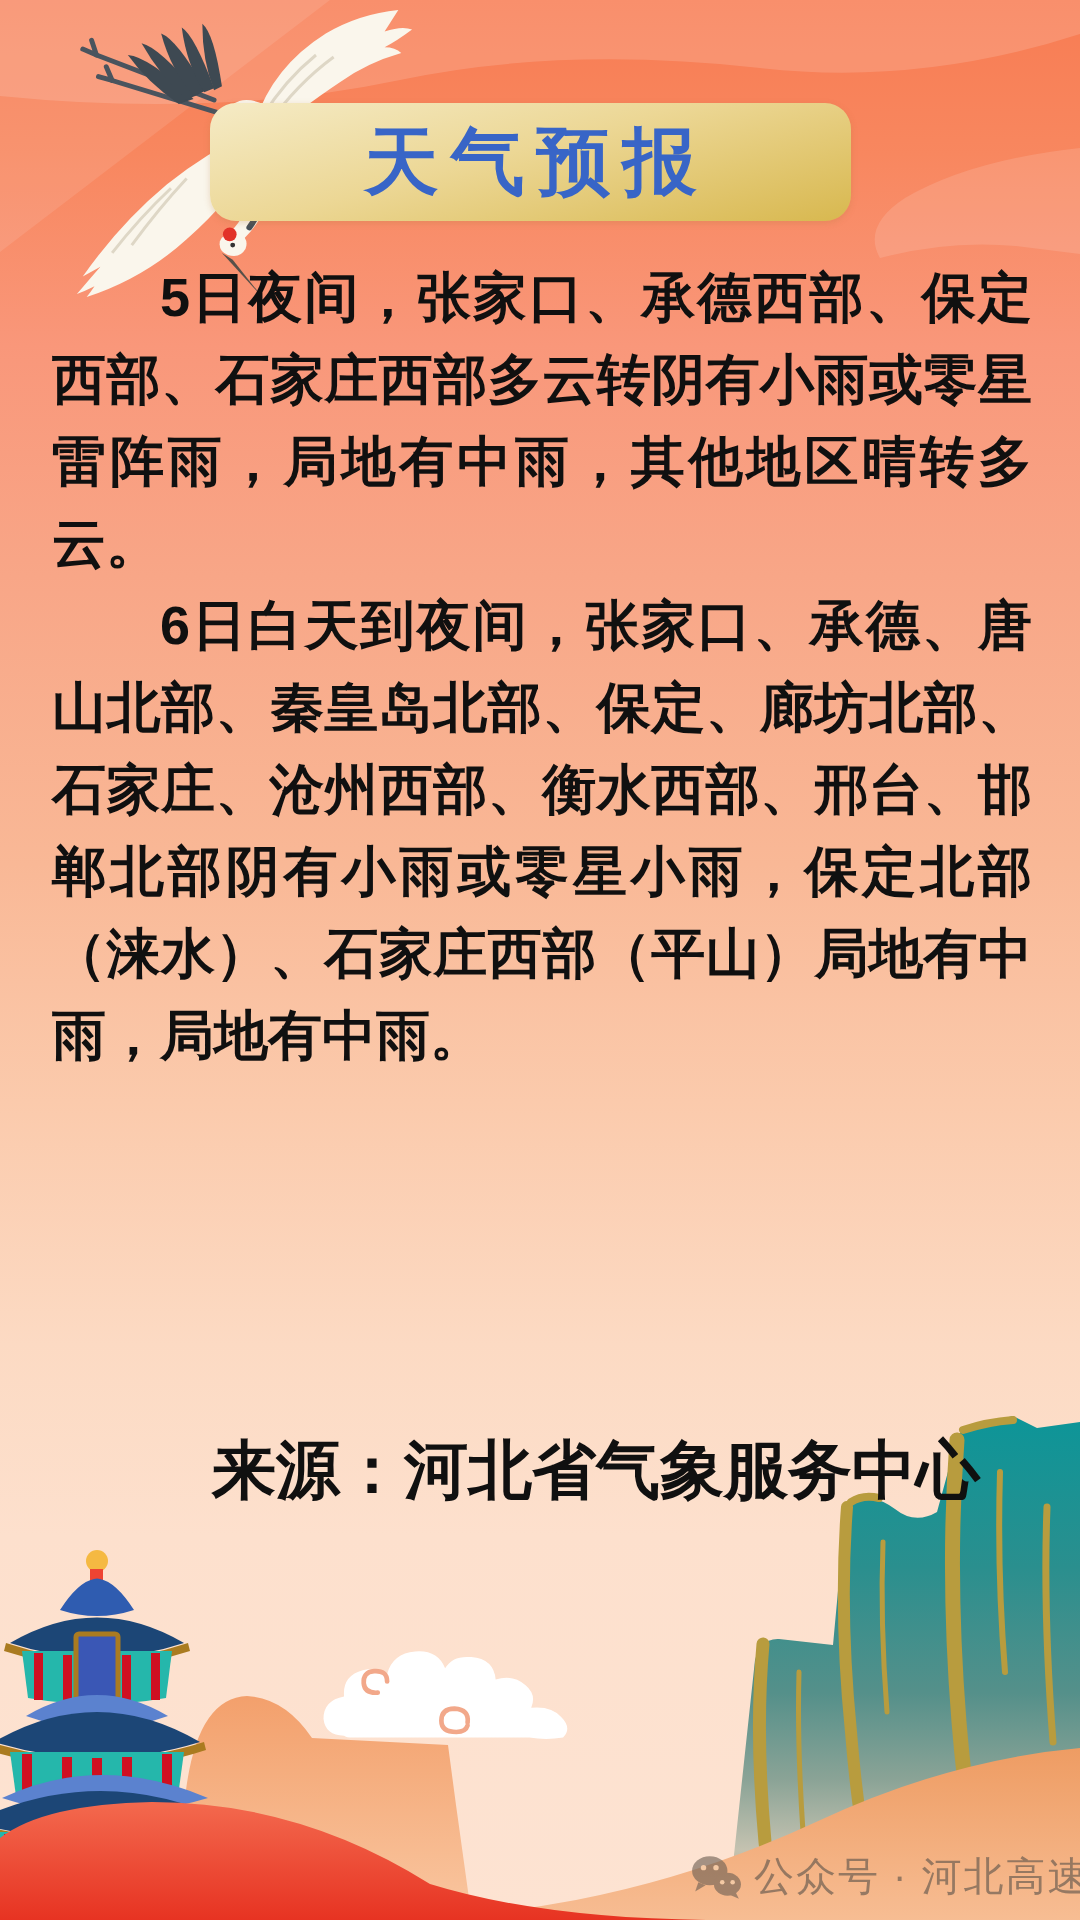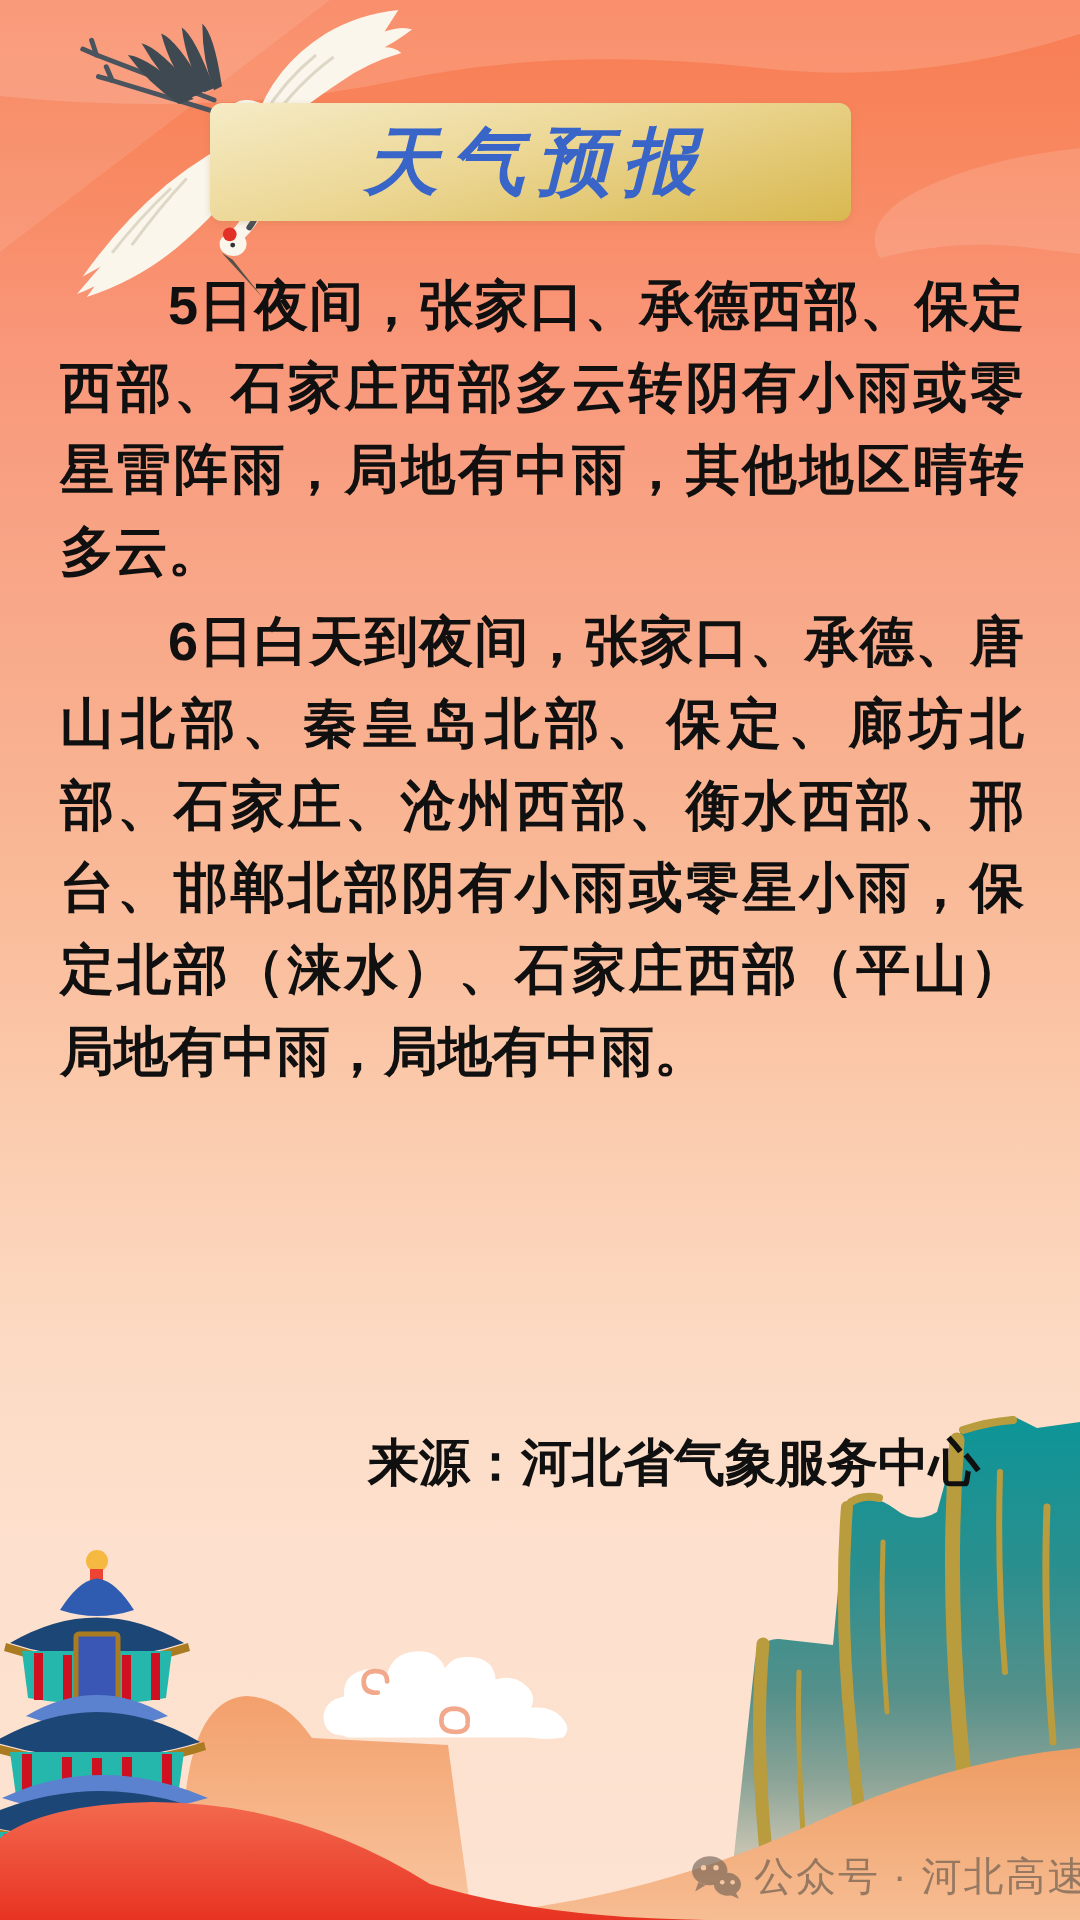--- a/index.html
+++ b/index.html
@@ -7,37 +7,36 @@
     position:relative;width:1080px;height:1920px;overflow:hidden;
     font-family:"Liberation Sans","DejaVu Sans",sans-serif;
     background:linear-gradient(180deg,
       #f87c53 0%, #f8875f 8%, #f9977a 18%, #f8a687 30%,
       #f9b896 45%, #fbcbad 58%, #fcdac3 70%, #fde0cd 80%, #fde3d2 100%);
   }
   .abs{position:absolute;}
   .top-waves{left:0;top:0;width:1080px;height:300px;}
   .crane{left:18px;top:6px;width:400px;height:294px;}
   .badge{
-    left:210px;top:103px;width:641px;height:118px;border-radius:12px;
+    left:210px;top:103px;width:641px;height:118px;border-radius:26px;
     background:linear-gradient(165deg,#f5ebc6 0%,#ecd795 45%,#d8b84f 100%);
     display:flex;align-items:center;justify-content:center;
     box-shadow:0 2px 6px rgba(180,120,60,0.25);
-    font-style:italic;
   }
   .badge span{
     color:#3865c7;font-size:74px;font-weight:bold;letter-spacing:12px;
     text-indent:12px;line-height:1;
   }
   .content{left:52px;top:256px;width:980px;}
   .content p{
-    margin:8px;color:#101010;font-weight:700;font-size:54px;line-height:82px;
+    margin:0;color:#101010;font-weight:700;font-size:54px;line-height:82px;
     text-align:justify;text-indent:108px;
   }
   .source{
-    right:100px;top:1432px;color:#101010;font-weight:700;font-size:51px;line-height:1.2;
+    right:100px;top:1432px;color:#101010;font-weight:700;font-size:64px;line-height:1.2;
   }
   .mountain{left:715px;top:1412px;width:365px;height:508px;}
   .hills-back{left:0;top:1490px;width:1080px;height:430px;}
   .cloud{left:316px;top:1642px;width:262px;height:150px;}
   .temple{left:0;top:1548px;width:232px;height:332px;}
   .hills-front{left:0;top:1780px;width:1080px;height:140px;}
   .footer{
     left:690px;top:1849px;display:flex;align-items:center;gap:12px;
     color:rgba(104,91,79,0.68);font-size:40px;letter-spacing:2px;white-space:nowrap;
   }

